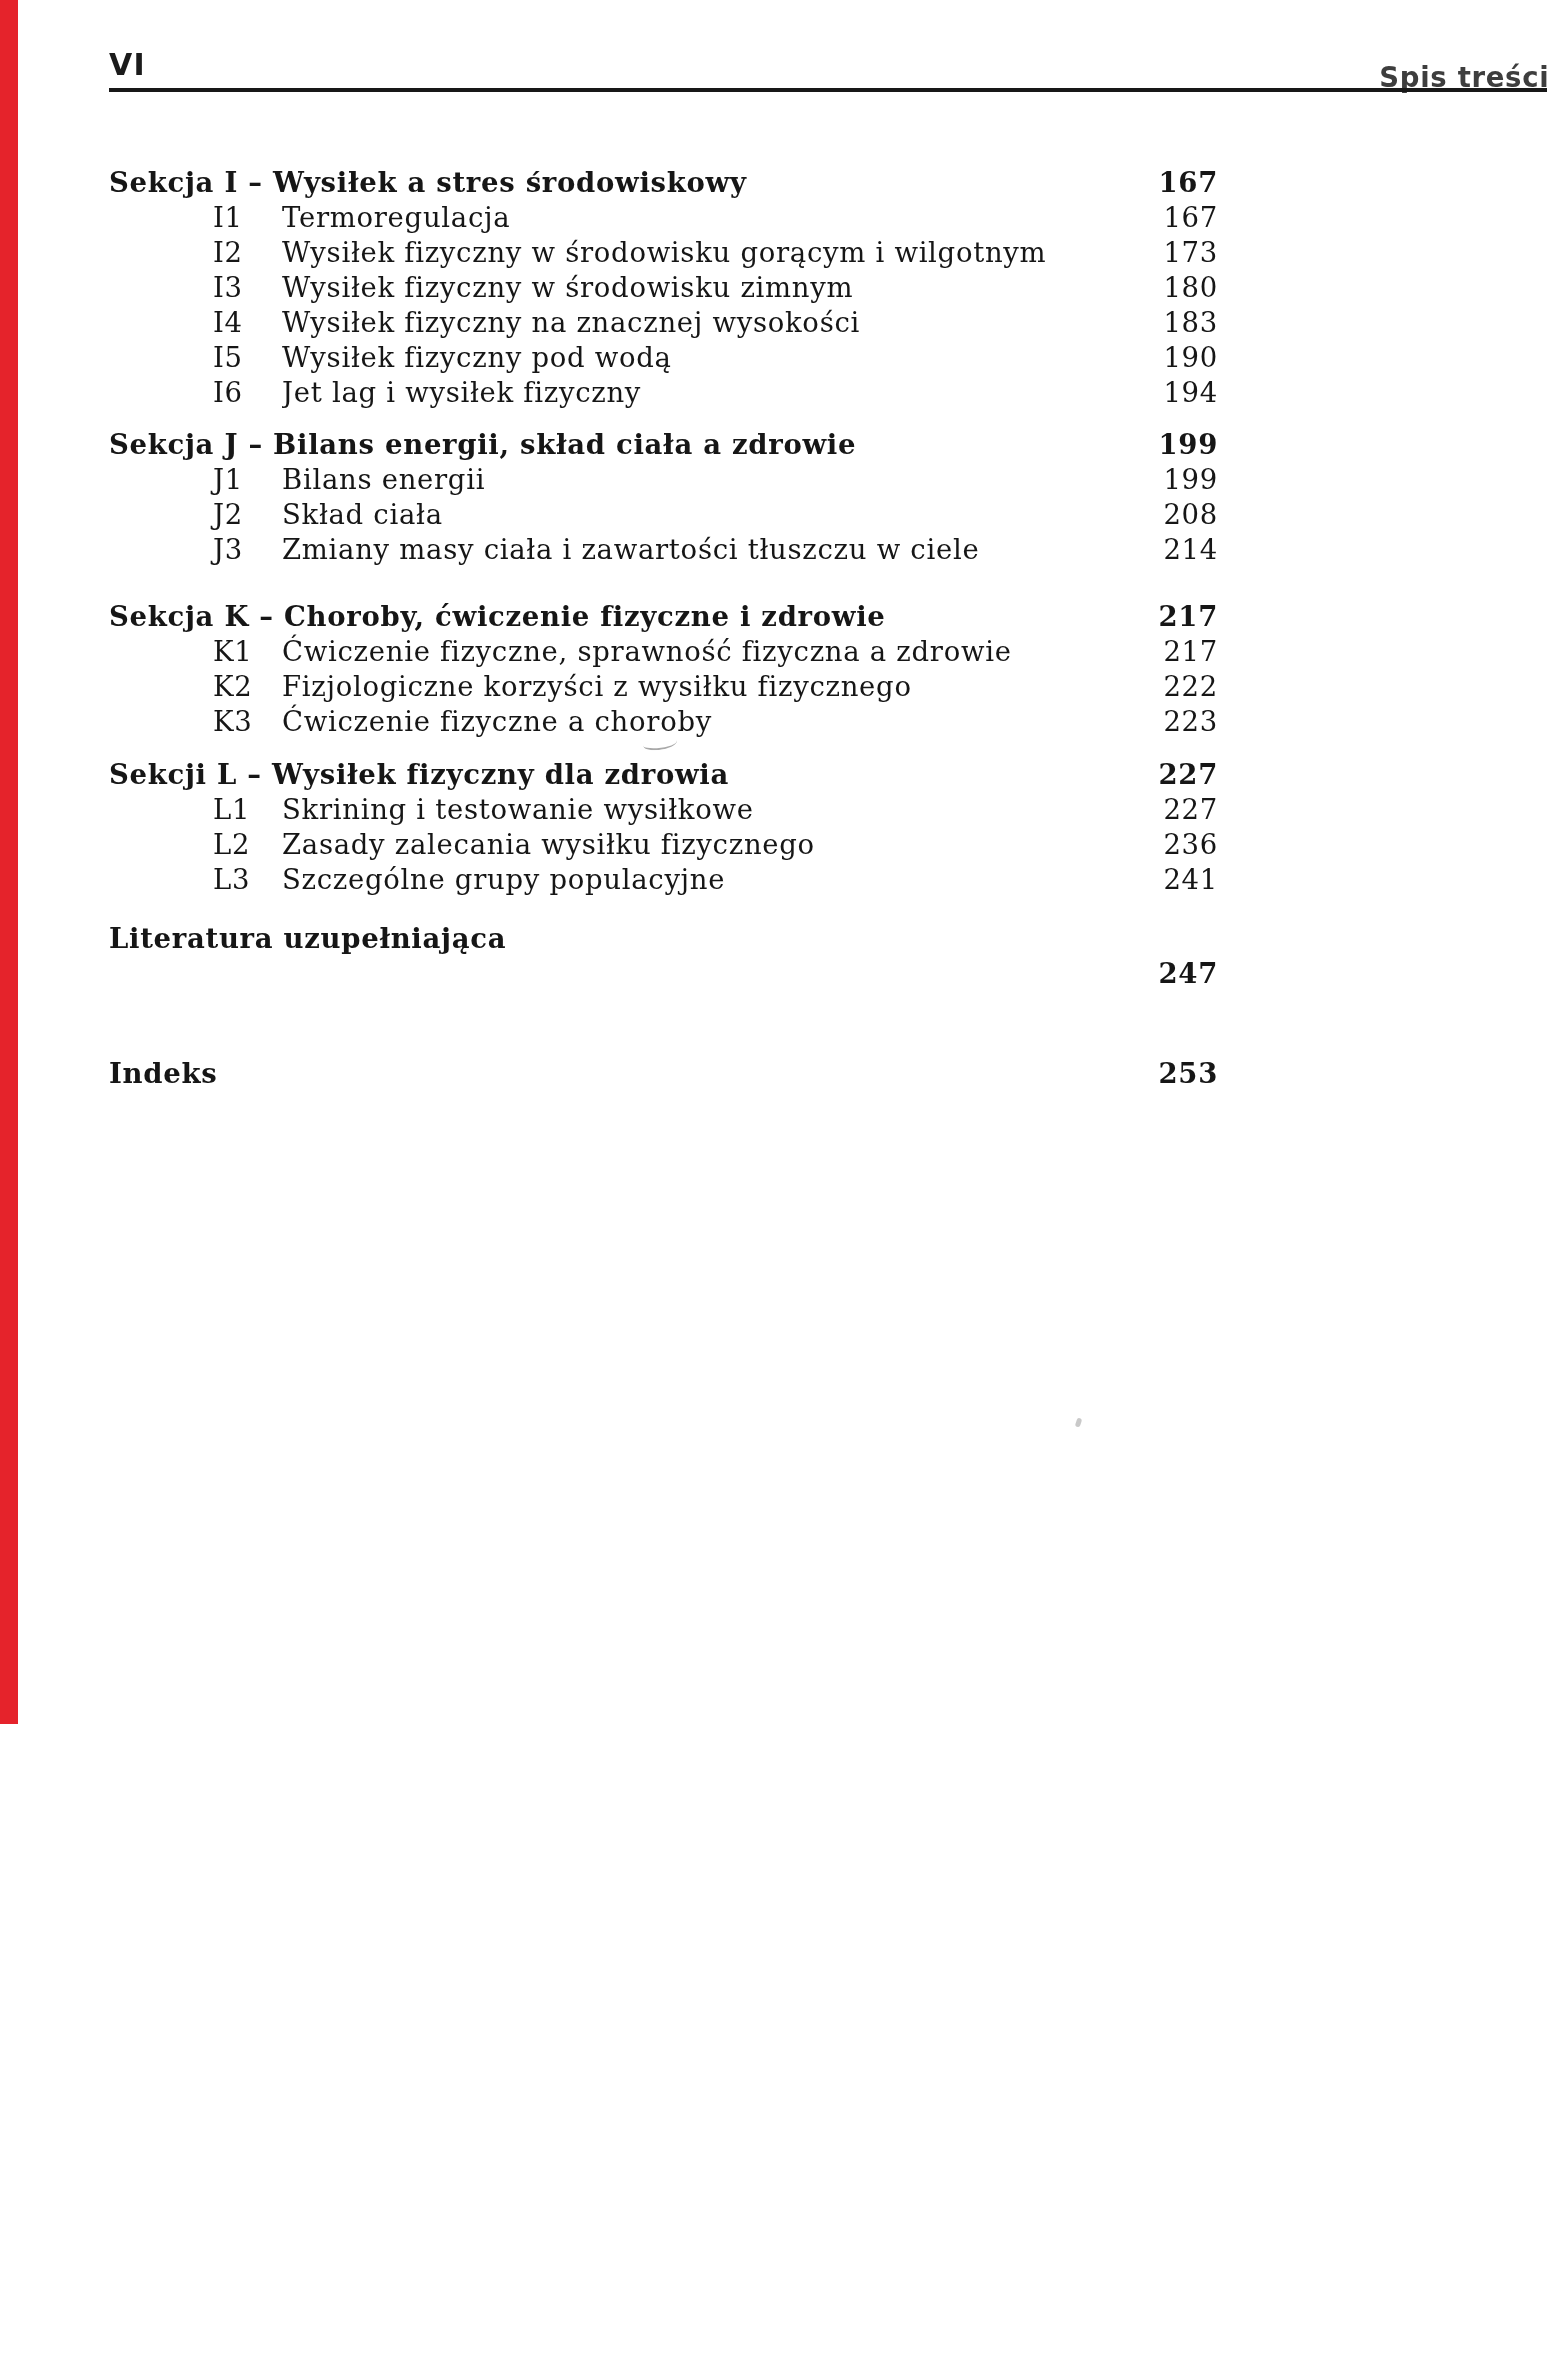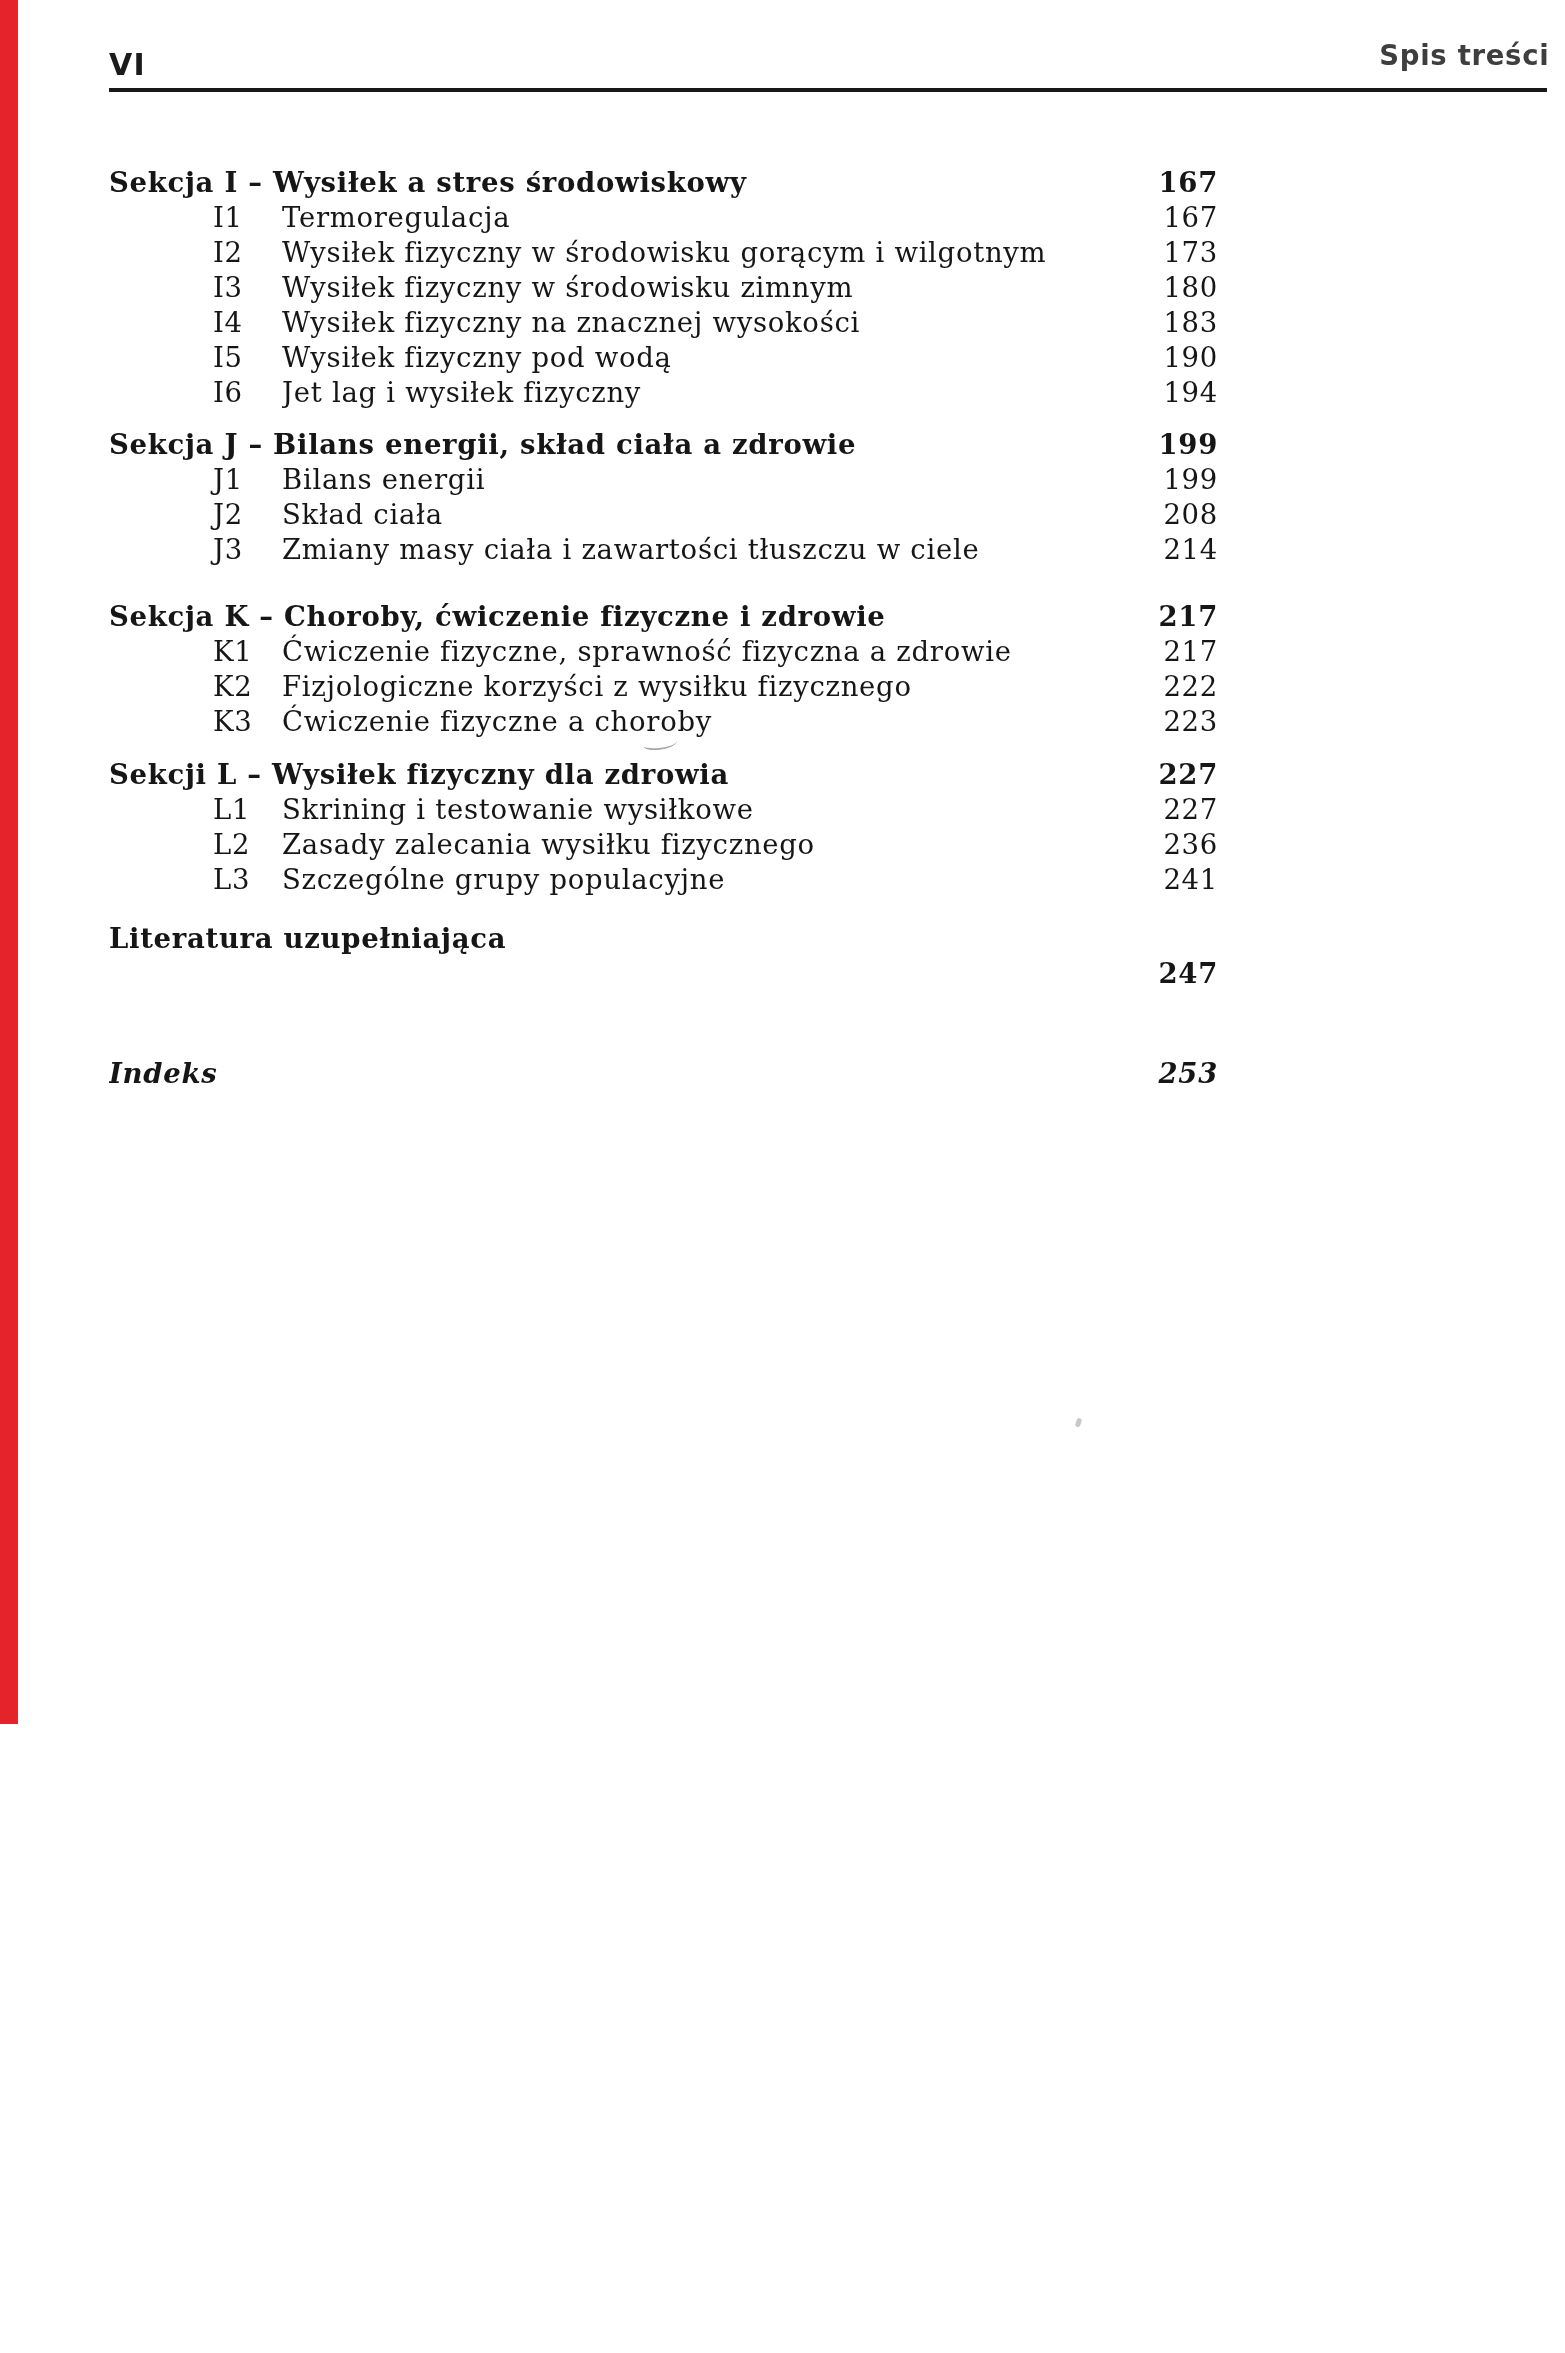--- a/index.html
+++ b/index.html
@@ -2,37 +2,37 @@
 <html style="font-size:10.5px"><head>
 <meta charset="utf-8">
 <style>
   html,body{margin:0;padding:0;background:#ffffff;}
   .page{position:relative;width:1565px;height:1724px;background:#ffffff;overflow:hidden;
         font-family:"DejaVu Serif","Liberation Serif",serif;color:#161616;}
   .spine{position:absolute;left:0;top:0;width:17.7px;height:2354px;background:#e5232b;}
   .runhead-left{position:absolute;left:109px;top:47px;
         font-family:"DejaVu Sans","Liberation Sans",sans-serif;font-weight:bold;
         font-size:30px;letter-spacing:1.3px;color:#1b1b1b;}
-  .runhead-right{position:absolute;right:15.7px;top:39px;
+  .runhead-right{position:absolute;right:15.7px;top:61px;
         font-family:"DejaVu Sans","Liberation Sans",sans-serif;font-weight:bold;
         font-size:27.5px;letter-spacing:0.7px;color:#3e3e3e;}
   .rule{position:absolute;left:109px;top:88px;width:1438px;height:3.9px;background:#181818;}
   .toc{position:absolute;left:109px;top:165px;width:1109px;
        font-size:27.5px;line-height:35px;letter-spacing:0.7px;}
   .row{display:flex;white-space:nowrap;}
   .hrow{font-weight:bold;gap:16px;}
   .irow{padding-left:104px;}
   .iid{width:69px;flex:0 0 69px;}
   .ilabel,.stitle{flex:1 1 auto;overflow:hidden;}
   .num{flex:0 0 85px;text-align:right;}
   .sec2{margin-top:17px;}
   .sec3{margin-top:32px;}
   .sec4{margin-top:18px;}
   .crow1{margin-top:23.6px;font-weight:bold;flex-direction:column;}
-  .crow2{margin-top:15px;font-weight:bold;font-style:italic;}
+  .crow2{margin-top:15px;font-weight:bold;}
   .squiggle{position:absolute;left:643px;top:736px;width:34px;height:11.8px;
         border-bottom:2px solid #a9a9a9;border-radius:0 0 60% 40%;transform:rotate(-4deg);}
   .fleck{position:absolute;left:1076px;top:1418px;width:4.6px;height:9.2px;background:#c9c9c9;
         border-radius:2.6px;transform:rotate(18deg);}
 </style>
 </head>
 <body>
 
 <div class="page">
 

